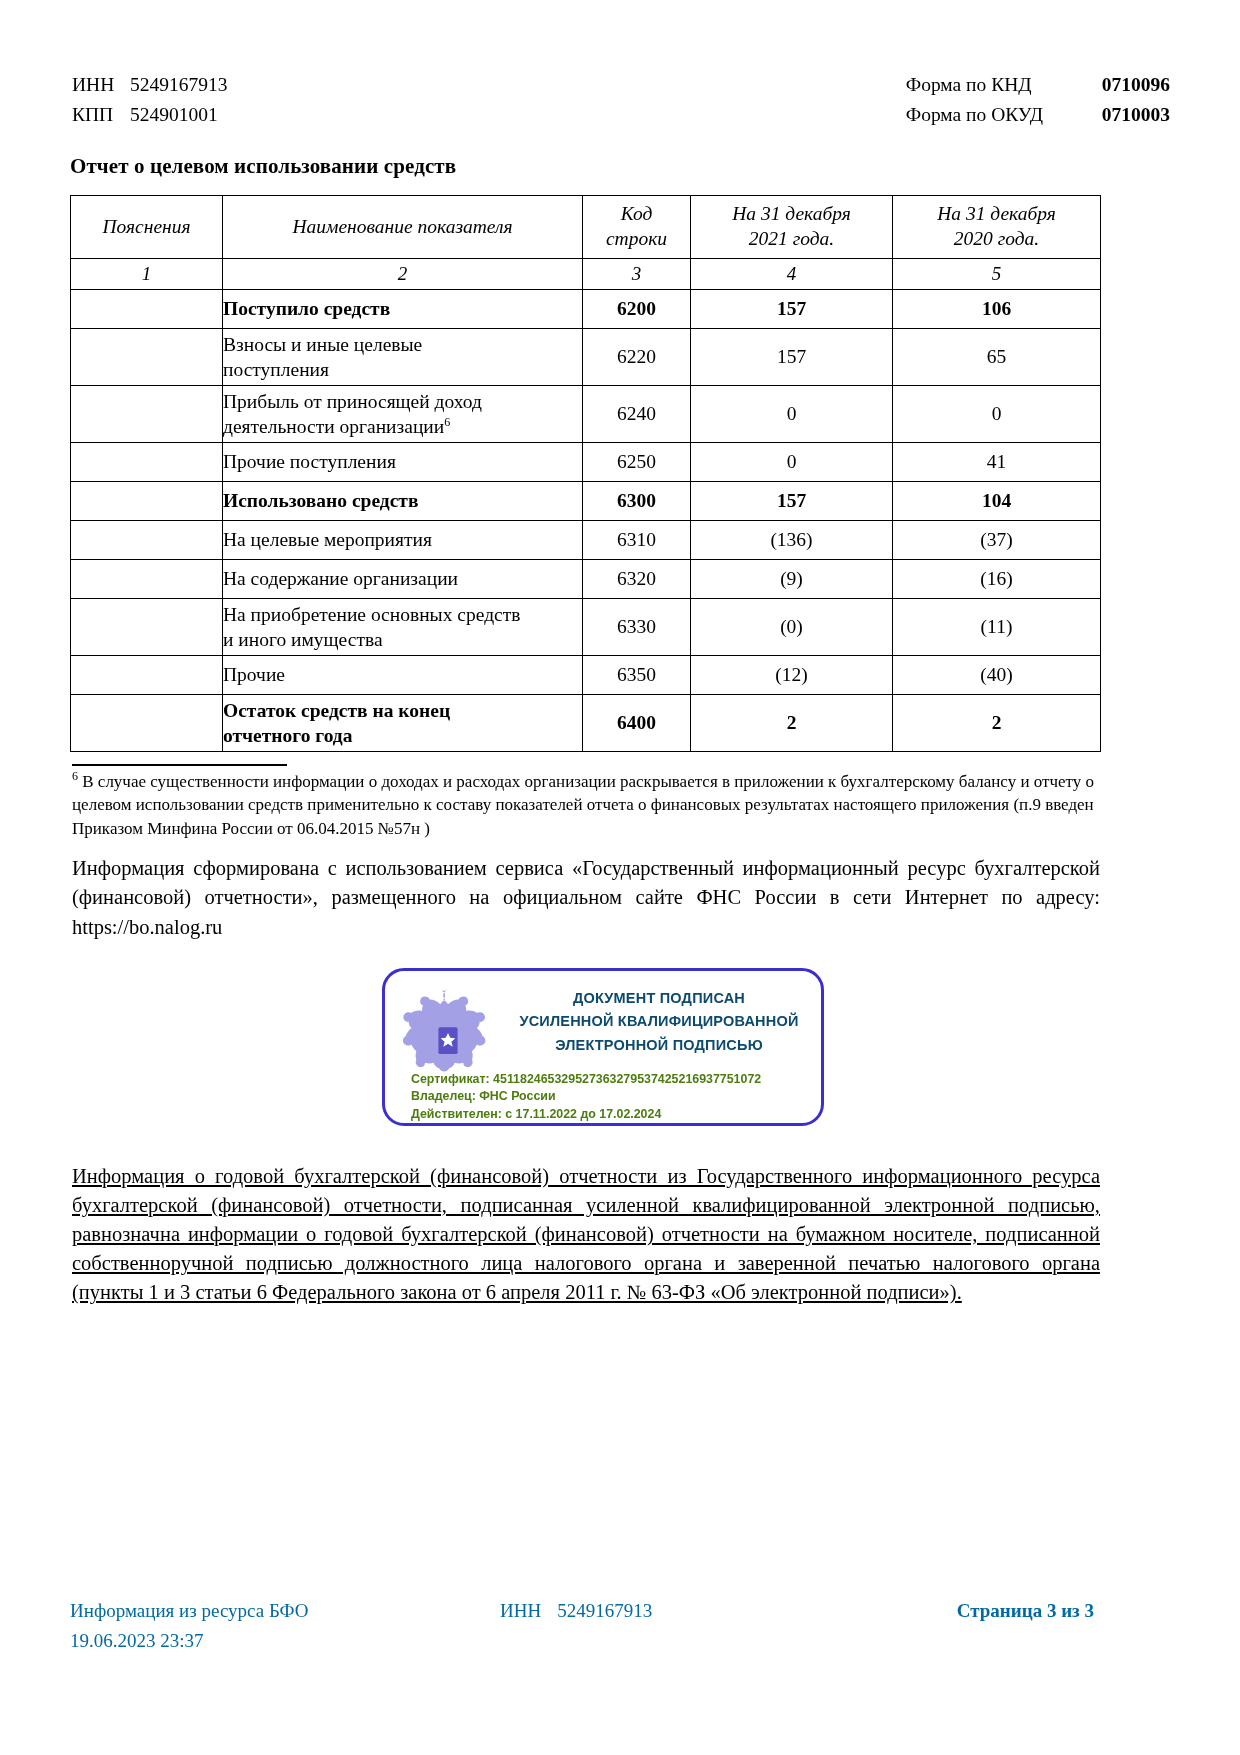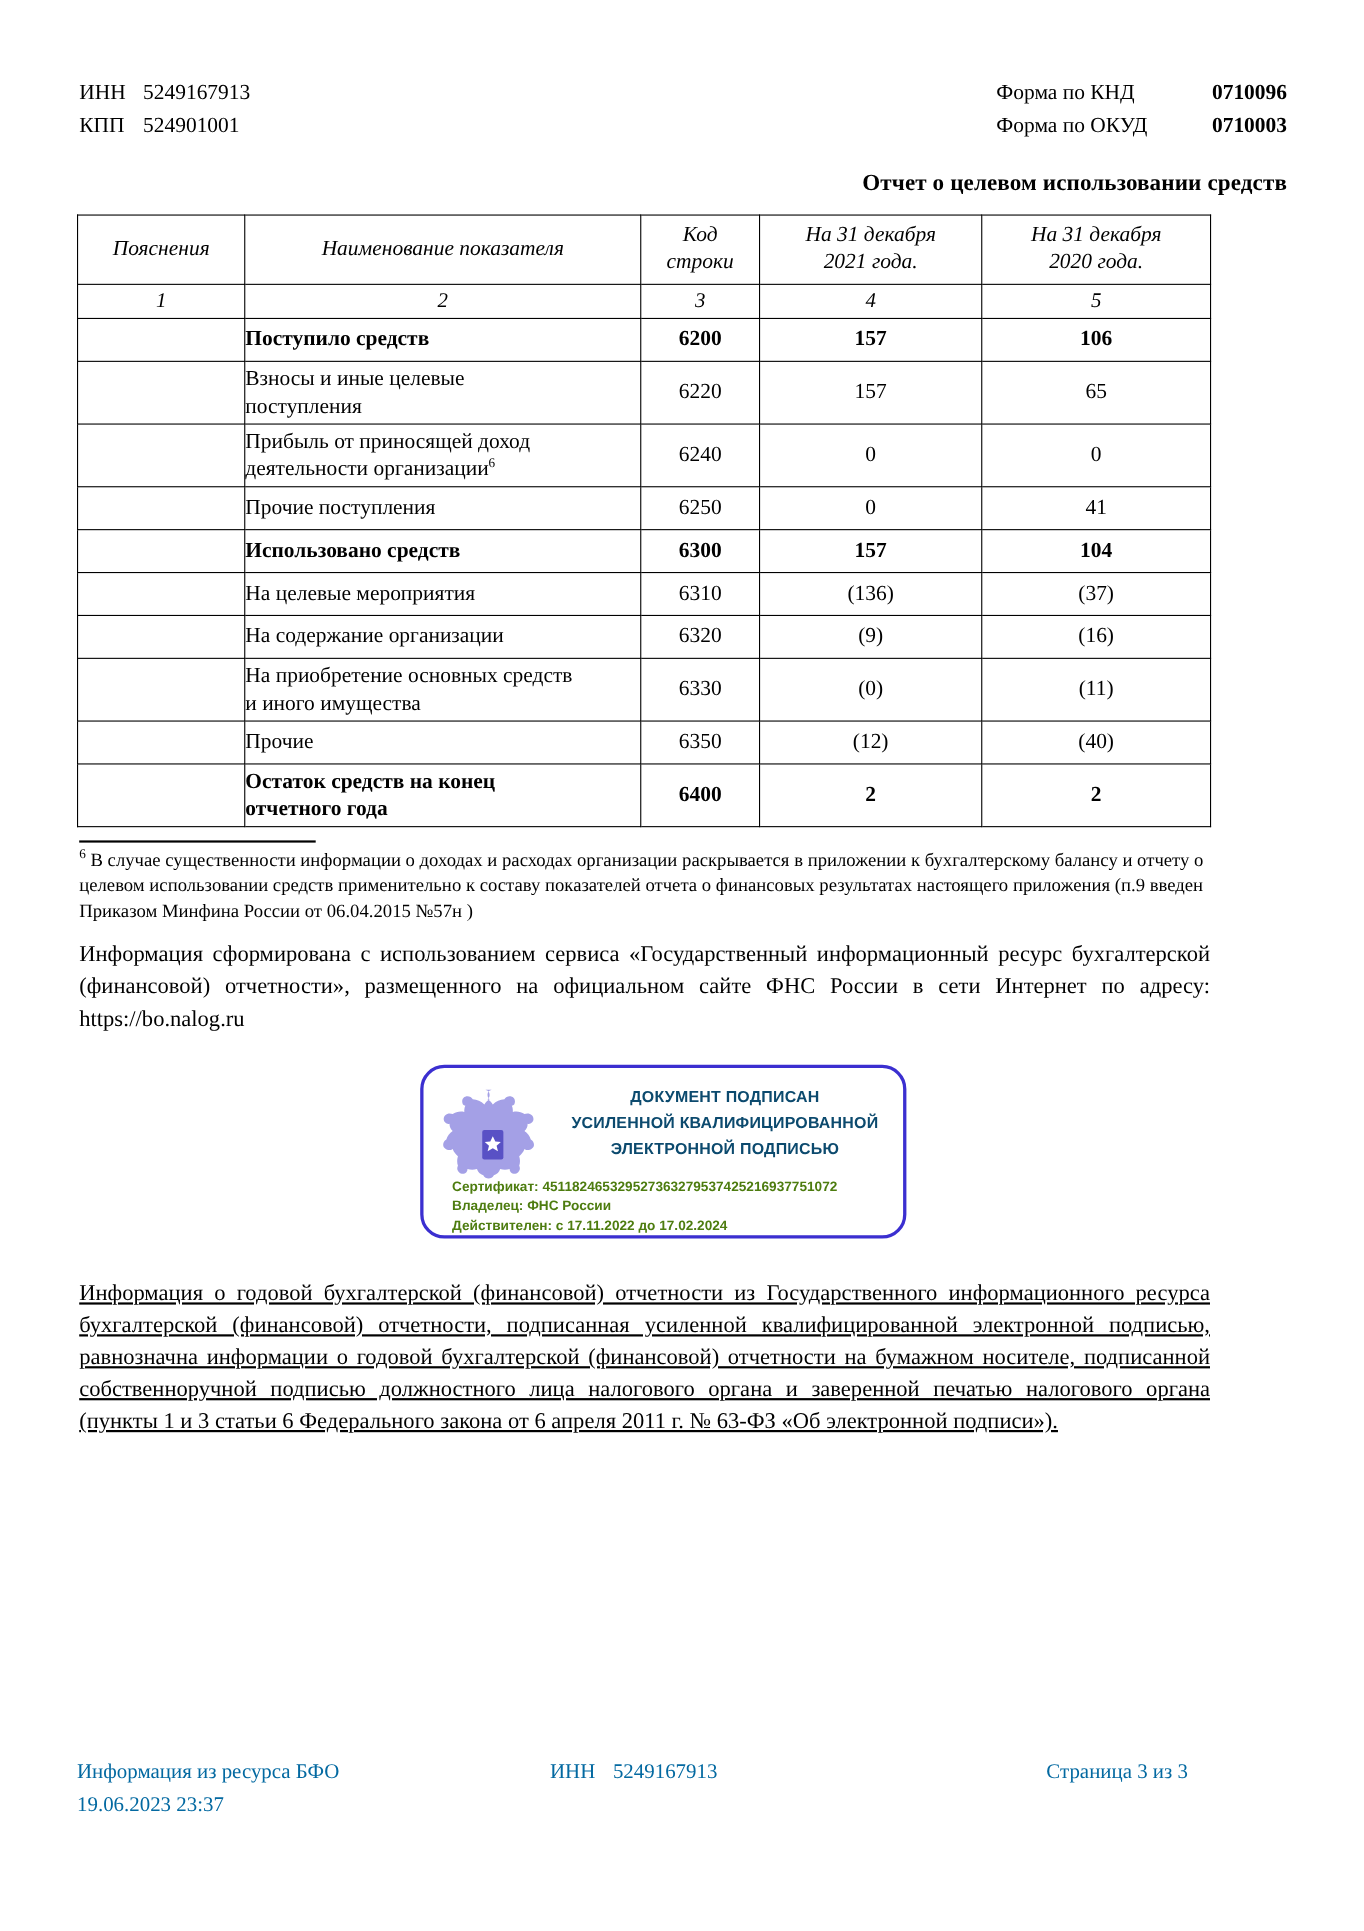--- a/index.html
+++ b/index.html
@@ -34,21 +34,21 @@
   .id-right { position: absolute; right: 0px; top: 0; text-align: left; }
   .id-row { display: flex; line-height: 30px; white-space: nowrap; }
   .id-lbl { width: 58px; }
   .id-val { }
   .id-right .id-row { justify-content: flex-start; }
   .id-right .id-lbl-b { font-weight: normal; width: 196px; }
   .id-right .id-val-b { font-weight: bold; }
 
   
   .doc-title {
-    text-align: right;
+    text-align: left;
     font-weight: bold;
     font-size: 21px;
     margin-top: 18px;
     margin-bottom: 16px;
     letter-spacing: 0.1px;
   }
 
   
   table.report {
     border-collapse: collapse;
@@ -185,21 +185,21 @@
     font-size: 19px;
     color: #0369a1;
   }
   .pgfooter .fr {
     position: relative;
     height: 30px;
   }
   .pf-left { position: absolute; left: 0; top: 0; }
   .pf-mid  { position: absolute; left: 430px; top: 0; }
   .pf-mid .pf-inn-lbl { margin-right: 16px; }
-  .pf-right{ position: absolute; right: 20px; top: 0; }
+  .pf-right{ position: absolute; right: 6px; top: 0; font-weight: bold; }
   .pf-date { position: absolute; left: 0; top: 30px; }
 </style>
 </head>
 <body>
 
 <div class="page">
 
   <div class="idblock">
     <div class="id-left">
       <div class="id-row">

